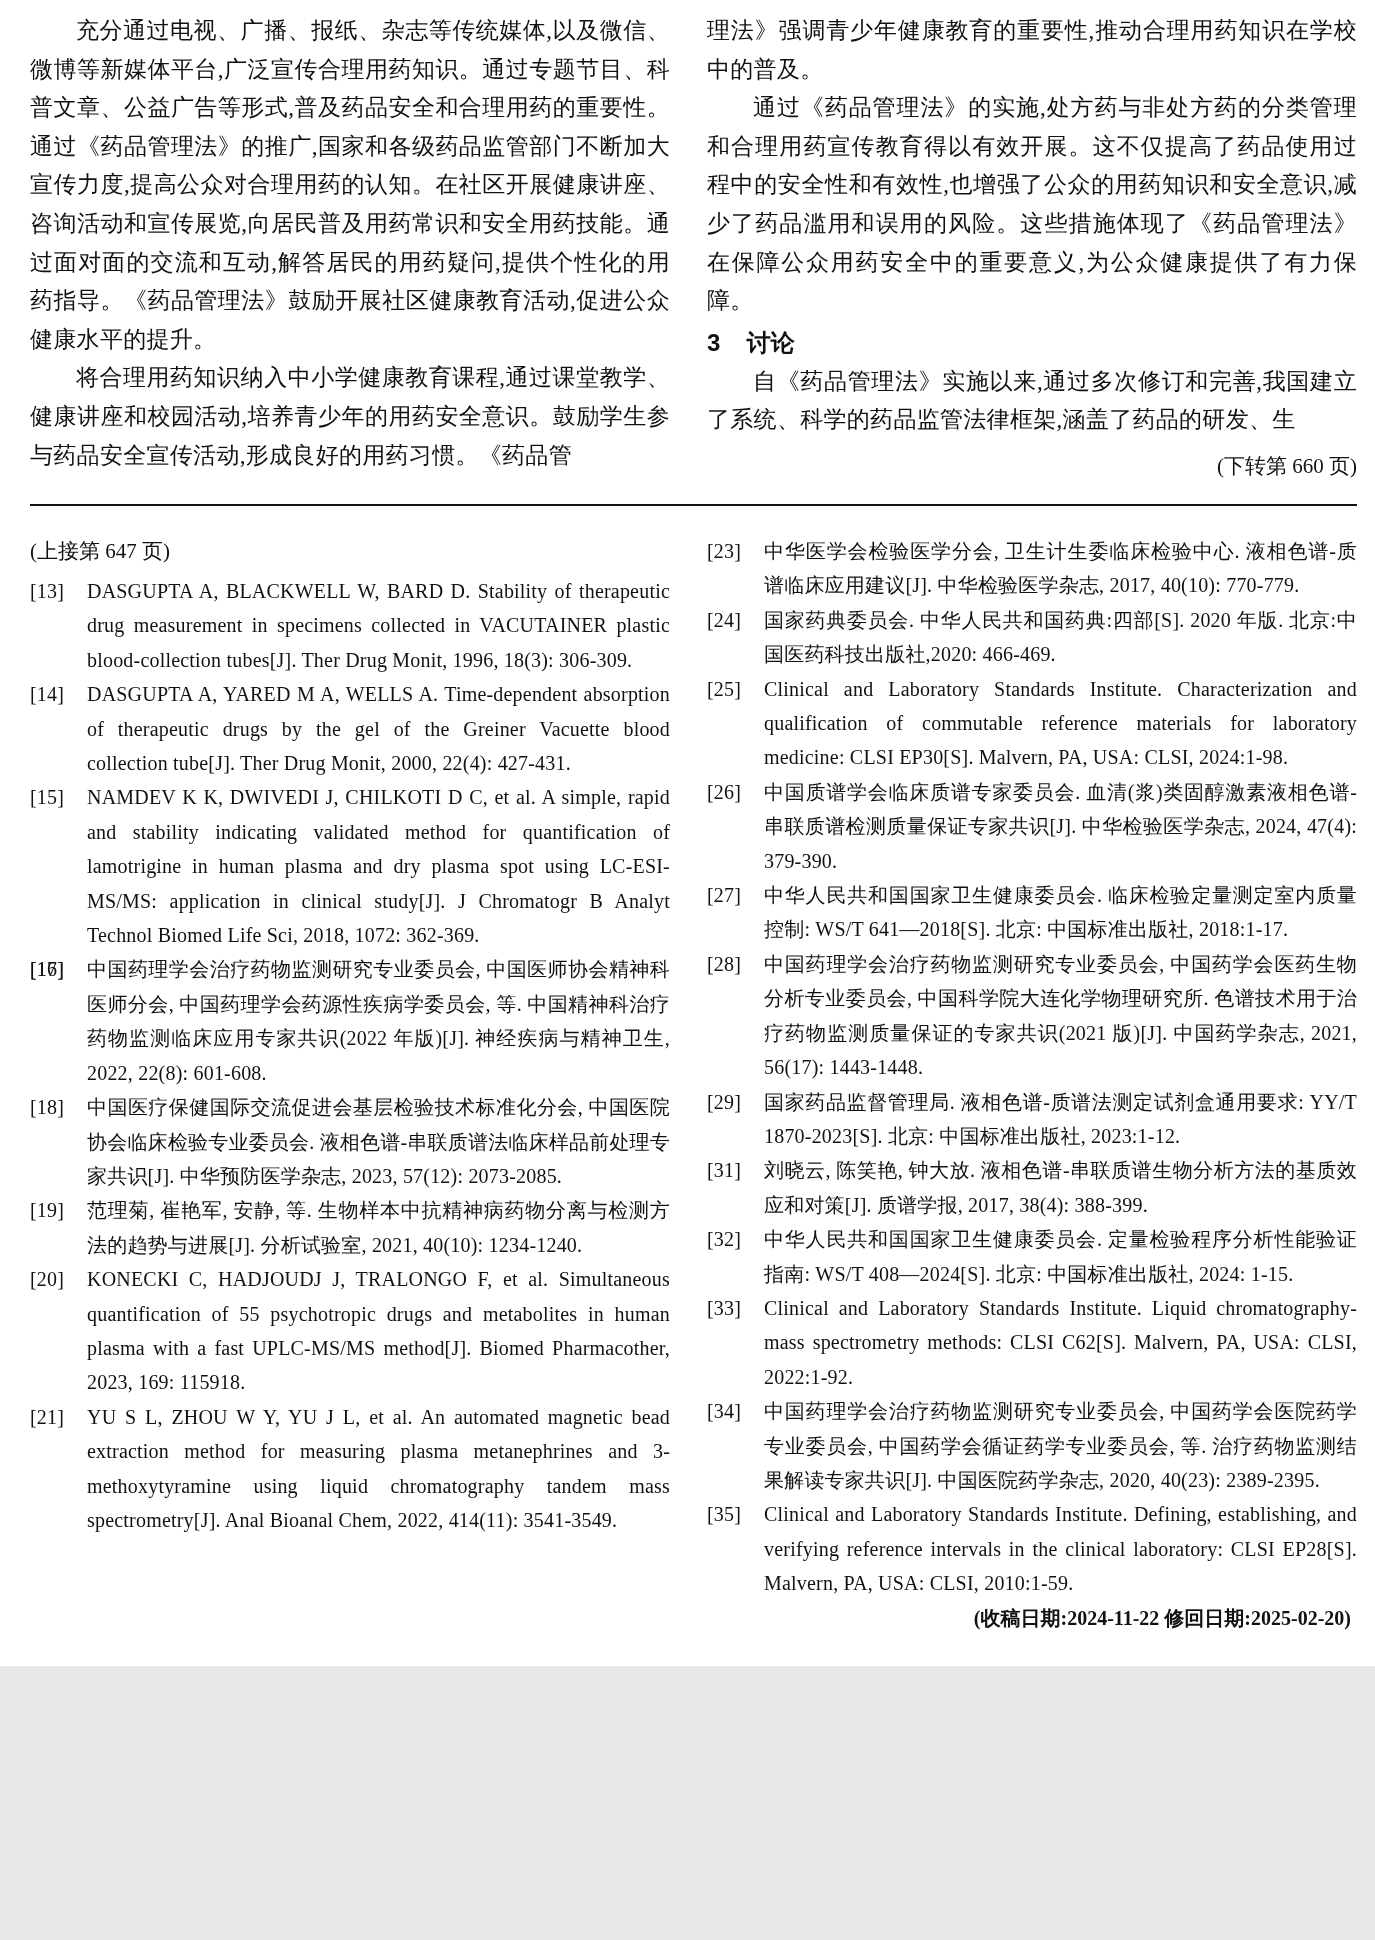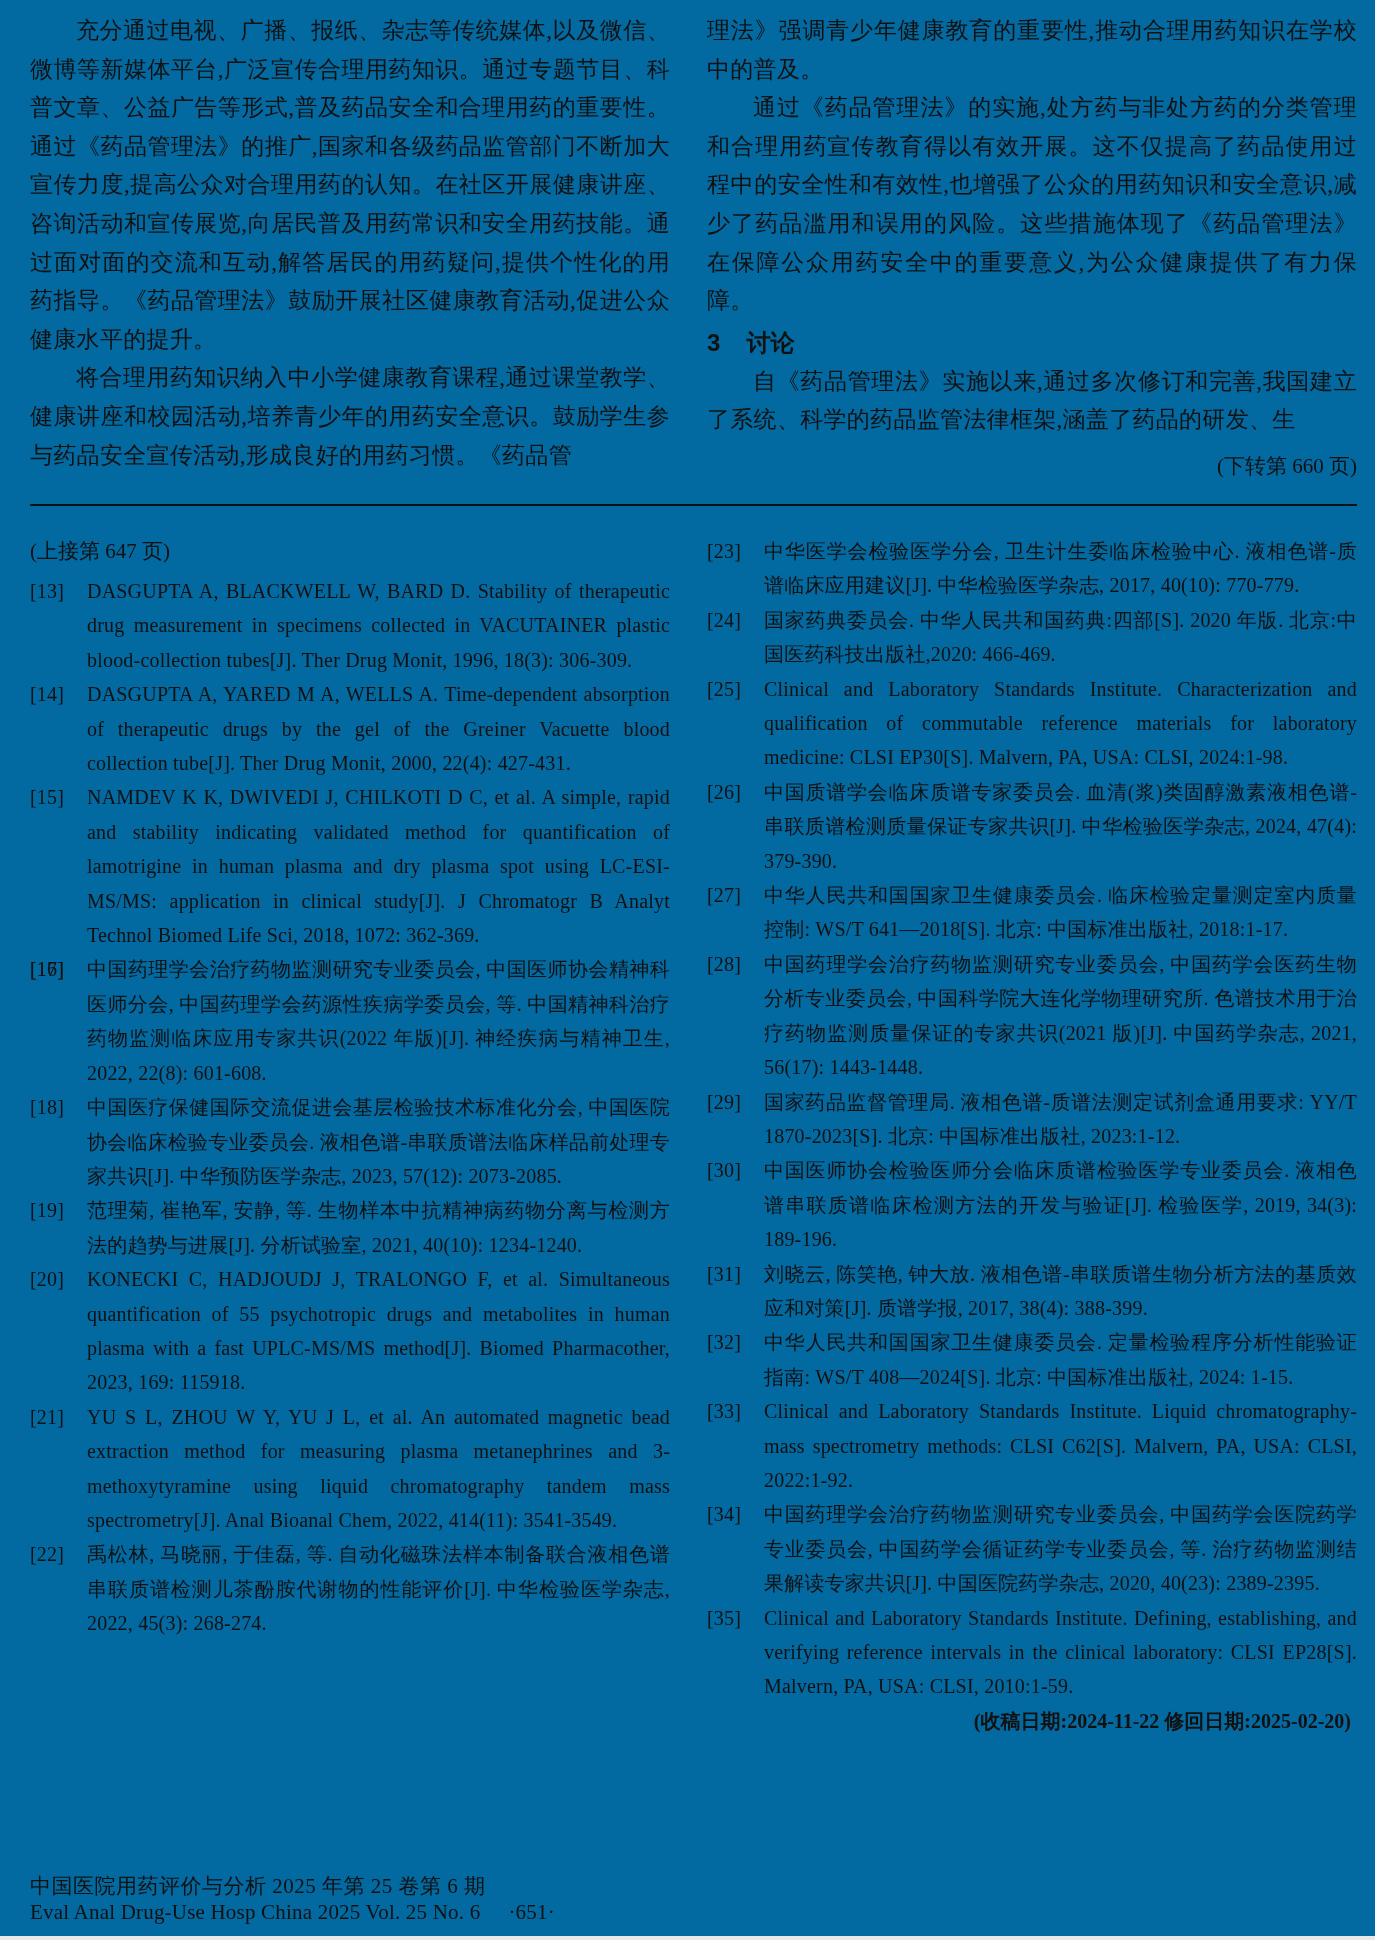--- a/index.html
+++ b/index.html
@@ -1,19 +1,19 @@
 <!DOCTYPE html>
 <html lang="zh"><head>
 <meta charset="utf-8">
 <style>
   html,body{margin:0;padding:0;background:#e8e8e8;}
   .page{
     position:relative;
-    width:1375px;height:1936px;
-    background:#0369a1;
+    width:1375px;height:1666px;
+    background:#ffffff;
     color:#111;
     font-family:"Liberation Serif","DejaVu Serif",serif;
     overflow:hidden;
     box-sizing:border-box;
   }
   .cols{
     display:flex;
     padding:0 18px 0 30px;
     gap:37px;
   }
@@ -121,33 +121,31 @@
       <div>
           <div class="ref-item"><span class="ref-num">[13]</span><span class="ref-text">DASGUPTA A, BLACKWELL W, BARD D. Stability of therapeutic drug measurement in specimens collected in VACUTAINER plastic blood-collection tubes[J]. Ther Drug Monit, 1996, 18(3): 306-309.</span></div>
           <div class="ref-item"><span class="ref-num">[14]</span><span class="ref-text">DASGUPTA A, YARED M A, WELLS A. Time-dependent absorption of therapeutic drugs by the gel of the Greiner Vacuette blood collection tube[J]. Ther Drug Monit, 2000, 22(4): 427-431.</span></div>
           <div class="ref-item"><span class="ref-num">[15]</span><span class="ref-text">NAMDEV K K, DWIVEDI J, CHILKOTI D C, et al. A simple, rapid and stability indicating validated method for quantification of lamotrigine in human plasma and dry plasma spot using LC-ESI-MS/MS: application in clinical study[J]. J Chromatogr B Analyt Technol Biomed Life Sci, 2018, 1072: 362-369.</span></div>
           <div class="ref-item"><span class="ref-num">[16]</span></div>
           <div class="ref-item"><span class="ref-num">[17]</span><span class="ref-text">中国药理学会治疗药物监测研究专业委员会, 中国医师协会精神科医师分会, 中国药理学会药源性疾病学委员会, 等. 中国精神科治疗药物监测临床应用专家共识(2022 年版)[J]. 神经疾病与精神卫生, 2022, 22(8): 601-608.</span></div>
           <div class="ref-item"><span class="ref-num">[18]</span><span class="ref-text">中国医疗保健国际交流促进会基层检验技术标准化分会, 中国医院协会临床检验专业委员会. 液相色谱-串联质谱法临床样品前处理专家共识[J]. 中华预防医学杂志, 2023, 57(12): 2073-2085.</span></div>
           <div class="ref-item"><span class="ref-num">[19]</span><span class="ref-text">范理菊, 崔艳军, 安静, 等. 生物样本中抗精神病药物分离与检测方法的趋势与进展[J]. 分析试验室, 2021, 40(10): 1234-1240.</span></div>
           <div class="ref-item"><span class="ref-num">[20]</span><span class="ref-text">KONECKI C, HADJOUDJ J, TRALONGO F, et al. Simultaneous quantification of 55 psychotropic drugs and metabolites in human plasma with a fast UPLC-MS/MS method[J]. Biomed Pharmacother, 2023, 169: 115918.</span></div>
           <div class="ref-item"><span class="ref-num">[21]</span><span class="ref-text">YU S L, ZHOU W Y, YU J L, et al. An automated magnetic bead extraction method for measuring plasma metanephrines and 3-methoxytyramine using liquid chromatography tandem mass spectrometry[J]. Anal Bioanal Chem, 2022, 414(11): 3541-3549.</span></div>
-          <div class="ref-item"><span class="ref-num">[22]</span><span class="ref-text">禹松林, 马晓丽, 于佳磊, 等. 自动化磁珠法样本制备联合液相色谱串联质谱检测儿茶酚胺代谢物的性能评价[J]. 中华检验医学杂志, 2022, 45(3): 268-274.</span></div>
         </div>
     </div>
     <div class="col right">
       <div>
           <div class="ref-item"><span class="ref-num">[23]</span><span class="ref-text">中华医学会检验医学分会, 卫生计生委临床检验中心. 液相色谱-质谱临床应用建议[J]. 中华检验医学杂志, 2017, 40(10): 770-779.</span></div>
           <div class="ref-item"><span class="ref-num">[24]</span><span class="ref-text">国家药典委员会. 中华人民共和国药典:四部[S]. 2020 年版. 北京:中国医药科技出版社,2020: 466-469.</span></div>
           <div class="ref-item"><span class="ref-num">[25]</span><span class="ref-text">Clinical and Laboratory Standards Institute. Characterization and qualification of commutable reference materials for laboratory medicine: CLSI EP30[S]. Malvern, PA, USA: CLSI, 2024:1-98.</span></div>
           <div class="ref-item"><span class="ref-num">[26]</span><span class="ref-text">中国质谱学会临床质谱专家委员会. 血清(浆)类固醇激素液相色谱-串联质谱检测质量保证专家共识[J]. 中华检验医学杂志, 2024, 47(4): 379-390.</span></div>
           <div class="ref-item"><span class="ref-num">[27]</span><span class="ref-text">中华人民共和国国家卫生健康委员会. 临床检验定量测定室内质量控制: WS/T 641—2018[S]. 北京: 中国标准出版社, 2018:1-17.</span></div>
           <div class="ref-item"><span class="ref-num">[28]</span><span class="ref-text">中国药理学会治疗药物监测研究专业委员会, 中国药学会医药生物分析专业委员会, 中国科学院大连化学物理研究所. 色谱技术用于治疗药物监测质量保证的专家共识(2021 版)[J]. 中国药学杂志, 2021, 56(17): 1443-1448.</span></div>
           <div class="ref-item"><span class="ref-num">[29]</span><span class="ref-text">国家药品监督管理局. 液相色谱-质谱法测定试剂盒通用要求: YY/T 1870-2023[S]. 北京: 中国标准出版社, 2023:1-12.</span></div>
-          <div class="ref-item"><span class="ref-num">[30]</span><span class="ref-text">中国医师协会检验医师分会临床质谱检验医学专业委员会. 液相色谱串联质谱临床检测方法的开发与验证[J]. 检验医学, 2019, 34(3): 189-196.</span></div>
           <div class="ref-item"><span class="ref-num">[31]</span><span class="ref-text">刘晓云, 陈笑艳, 钟大放. 液相色谱-串联质谱生物分析方法的基质效应和对策[J]. 质谱学报, 2017, 38(4): 388-399.</span></div>
           <div class="ref-item"><span class="ref-num">[32]</span><span class="ref-text">中华人民共和国国家卫生健康委员会. 定量检验程序分析性能验证指南: WS/T 408—2024[S]. 北京: 中国标准出版社, 2024: 1-15.</span></div>
           <div class="ref-item"><span class="ref-num">[33]</span><span class="ref-text">Clinical and Laboratory Standards Institute. Liquid chromatography-mass spectrometry methods: CLSI C62[S]. Malvern, PA, USA: CLSI, 2022:1-92.</span></div>
           <div class="ref-item"><span class="ref-num">[34]</span><span class="ref-text">中国药理学会治疗药物监测研究专业委员会, 中国药学会医院药学专业委员会, 中国药学会循证药学专业委员会, 等. 治疗药物监测结果解读专家共识[J]. 中国医院药学杂志, 2020, 40(23): 2389-2395.</span></div>
           <div class="ref-item"><span class="ref-num">[35]</span><span class="ref-text">Clinical and Laboratory Standards Institute. Defining, establishing, and verifying reference intervals in the clinical laboratory: CLSI EP28[S]. Malvern, PA, USA: CLSI, 2010:1-59.</span></div>
         </div>
       <div class="dates-line">(收稿日期:2024-11-22   修回日期:2025-02-20)</div>
     </div>
   </div>
 

